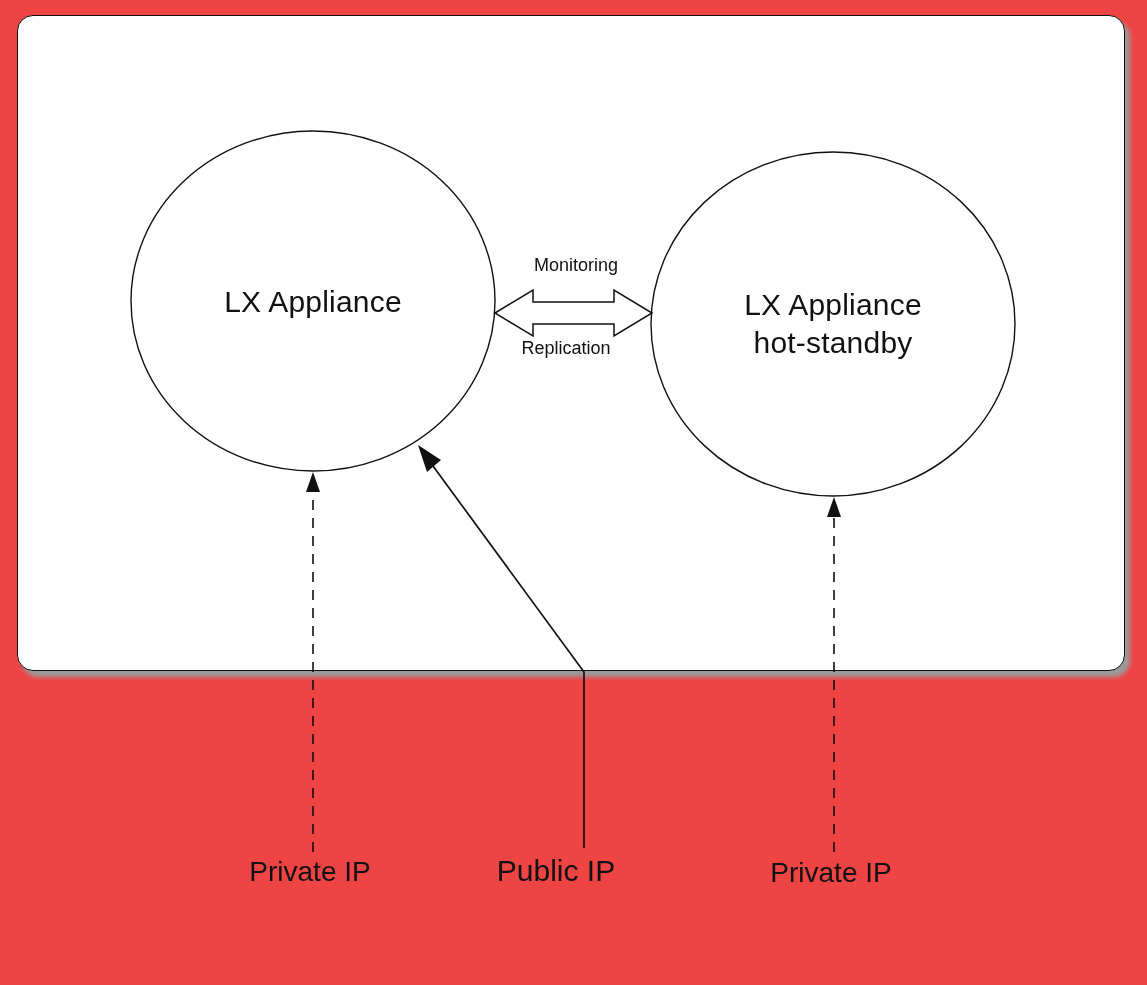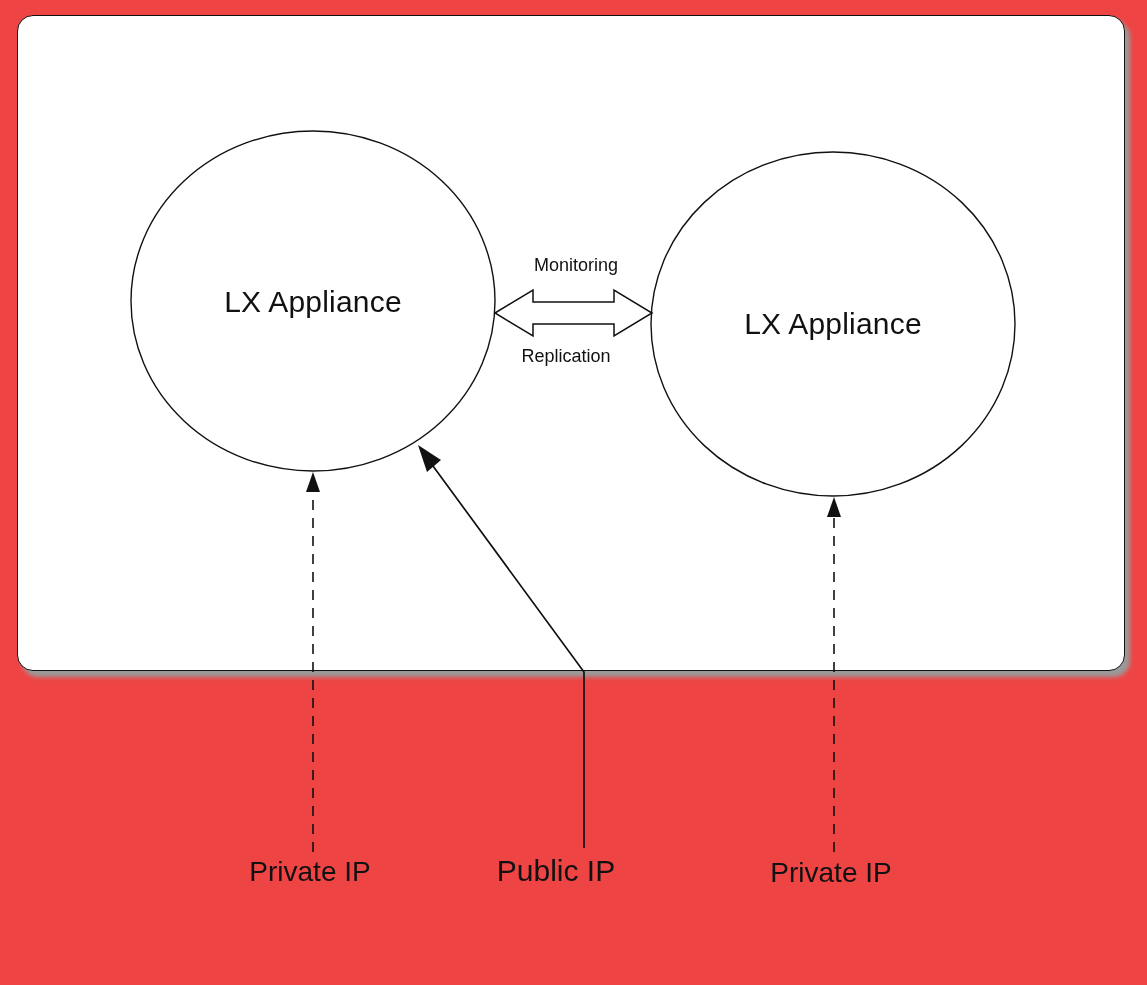--- a/index.html
+++ b/index.html
@@ -79,22 +79,23 @@
     <polyline points="584,848 584,672 433,466" fill="none" stroke="#111111" stroke-width="1.7"></polyline>
     <polygon points="418,445 441,460 427,472" fill="#111111"></polygon>
   </svg>
 
   <div class="lbl node-label" style="left:313px; top:302px;">
     <div>LX Appliance</div>
   </div>
 
   <div class="lbl node-label" style="left:833px; top:324px;">
     <div>LX Appliance</div>
+    <div>hot-standby</div>
   </div>
 
   <div class="lbl link-label" style="left:576px; top:265px;">Monitoring</div>
-  <div class="lbl link-label" style="left:566px; top:356px;">Replication</div>
+  <div class="lbl link-label" style="left:566px; top:348px;">Replication</div>
 
   <div class="lbl ip-small" style="left:310px; top:872px;">Private IP</div>
   <div class="lbl ip-big" style="left:556px; top:871px;">Public IP</div>
   <div class="lbl ip-small" style="left:831px; top:873px;">Private IP</div>
 
 </div>
 
 </body></html>

